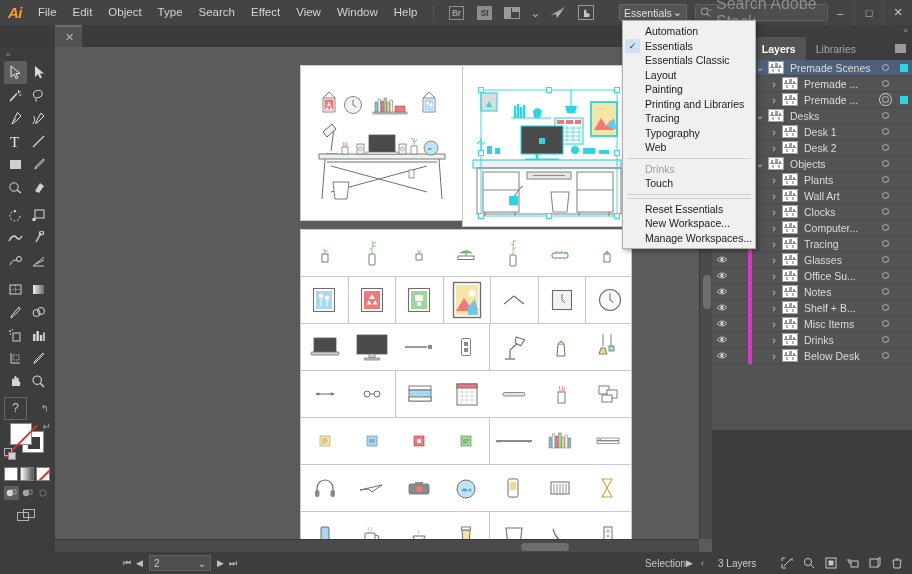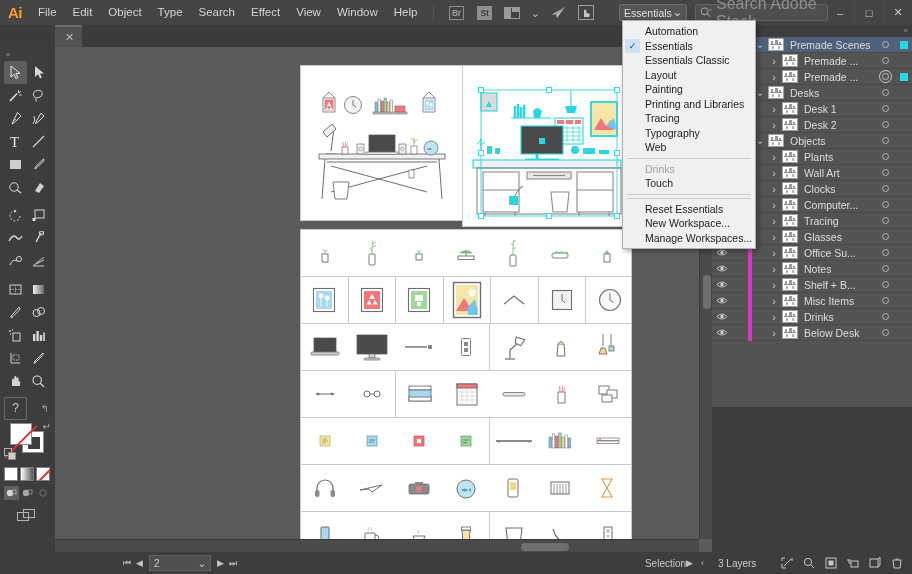--- a/index.html
+++ b/index.html
@@ -16,21 +16,21 @@
   .app { position: relative; width: 912px; height: 574px; }
 
   
   .menubar {
     position: absolute; top: 0; left: 0; width: 912px; height: 25px;
     background: #444444;
     display: flex; align-items: center;
   }
   .ai-logo {
     width: 30px; height: 25px; display: flex; align-items: center; justify-content: center;
-    color: #ff9a2e; font-size: 15px; font-weight: bold; 
+    color: #ff9a2e; font-size: 15px; font-weight: bold; font-style: italic;
     letter-spacing: -0.5px;
   }
   .menu-item {
     padding: 0 8px; height: 25px; line-height: 25px; font-size: 11.5px; color: #d4d4d4;
     white-space: nowrap; cursor: default;
   }
   .mb-sep { width: 1px; height: 16px; background: #555; margin: 0 8px; }
   .mb-icon {
     width: 22px; height: 25px; display: flex; align-items: center; justify-content: center;
     margin: 0 3px;
@@ -1051,20 +1051,28 @@
     <div class="v-scroll">
       <div class="v-thumb"></div>
     </div>
     <div class="h-scroll">
       <div class="h-thumb"></div>
     </div>
   </div>
 
   <div class="rightpanel">
     <div class="panel-collapse">»</div>
+    <div class="panel-tabs">
+      <div class="ptab clipped">...es</div>
+      <div class="ptab active">Layers</div>
+      <div class="ptab">Libraries</div>
+      <div class="panel-menu-ic">
+        <div class="menu-lines"></div>
+      </div>
+    </div>
 
     <div class="layers-body" id="layers-body">
         <div class="layer-row selected">
           <div class="l-eye"></div>
           <div class="l-lock"></div>
           <div class="l-color" style="background: rgb(38, 184, 196);"></div>
           <div style="width: 0px;"></div>
           <div class="l-arrow" style="font-size: 10px; line-height: 6px;">⌄</div>
           <div class="l-thumb"><svg width="14" height="11" viewBox="0 0 14 11">
               <rect x="1" y="5" width="12" height="1" fill="#8a8a8a"></rect>

